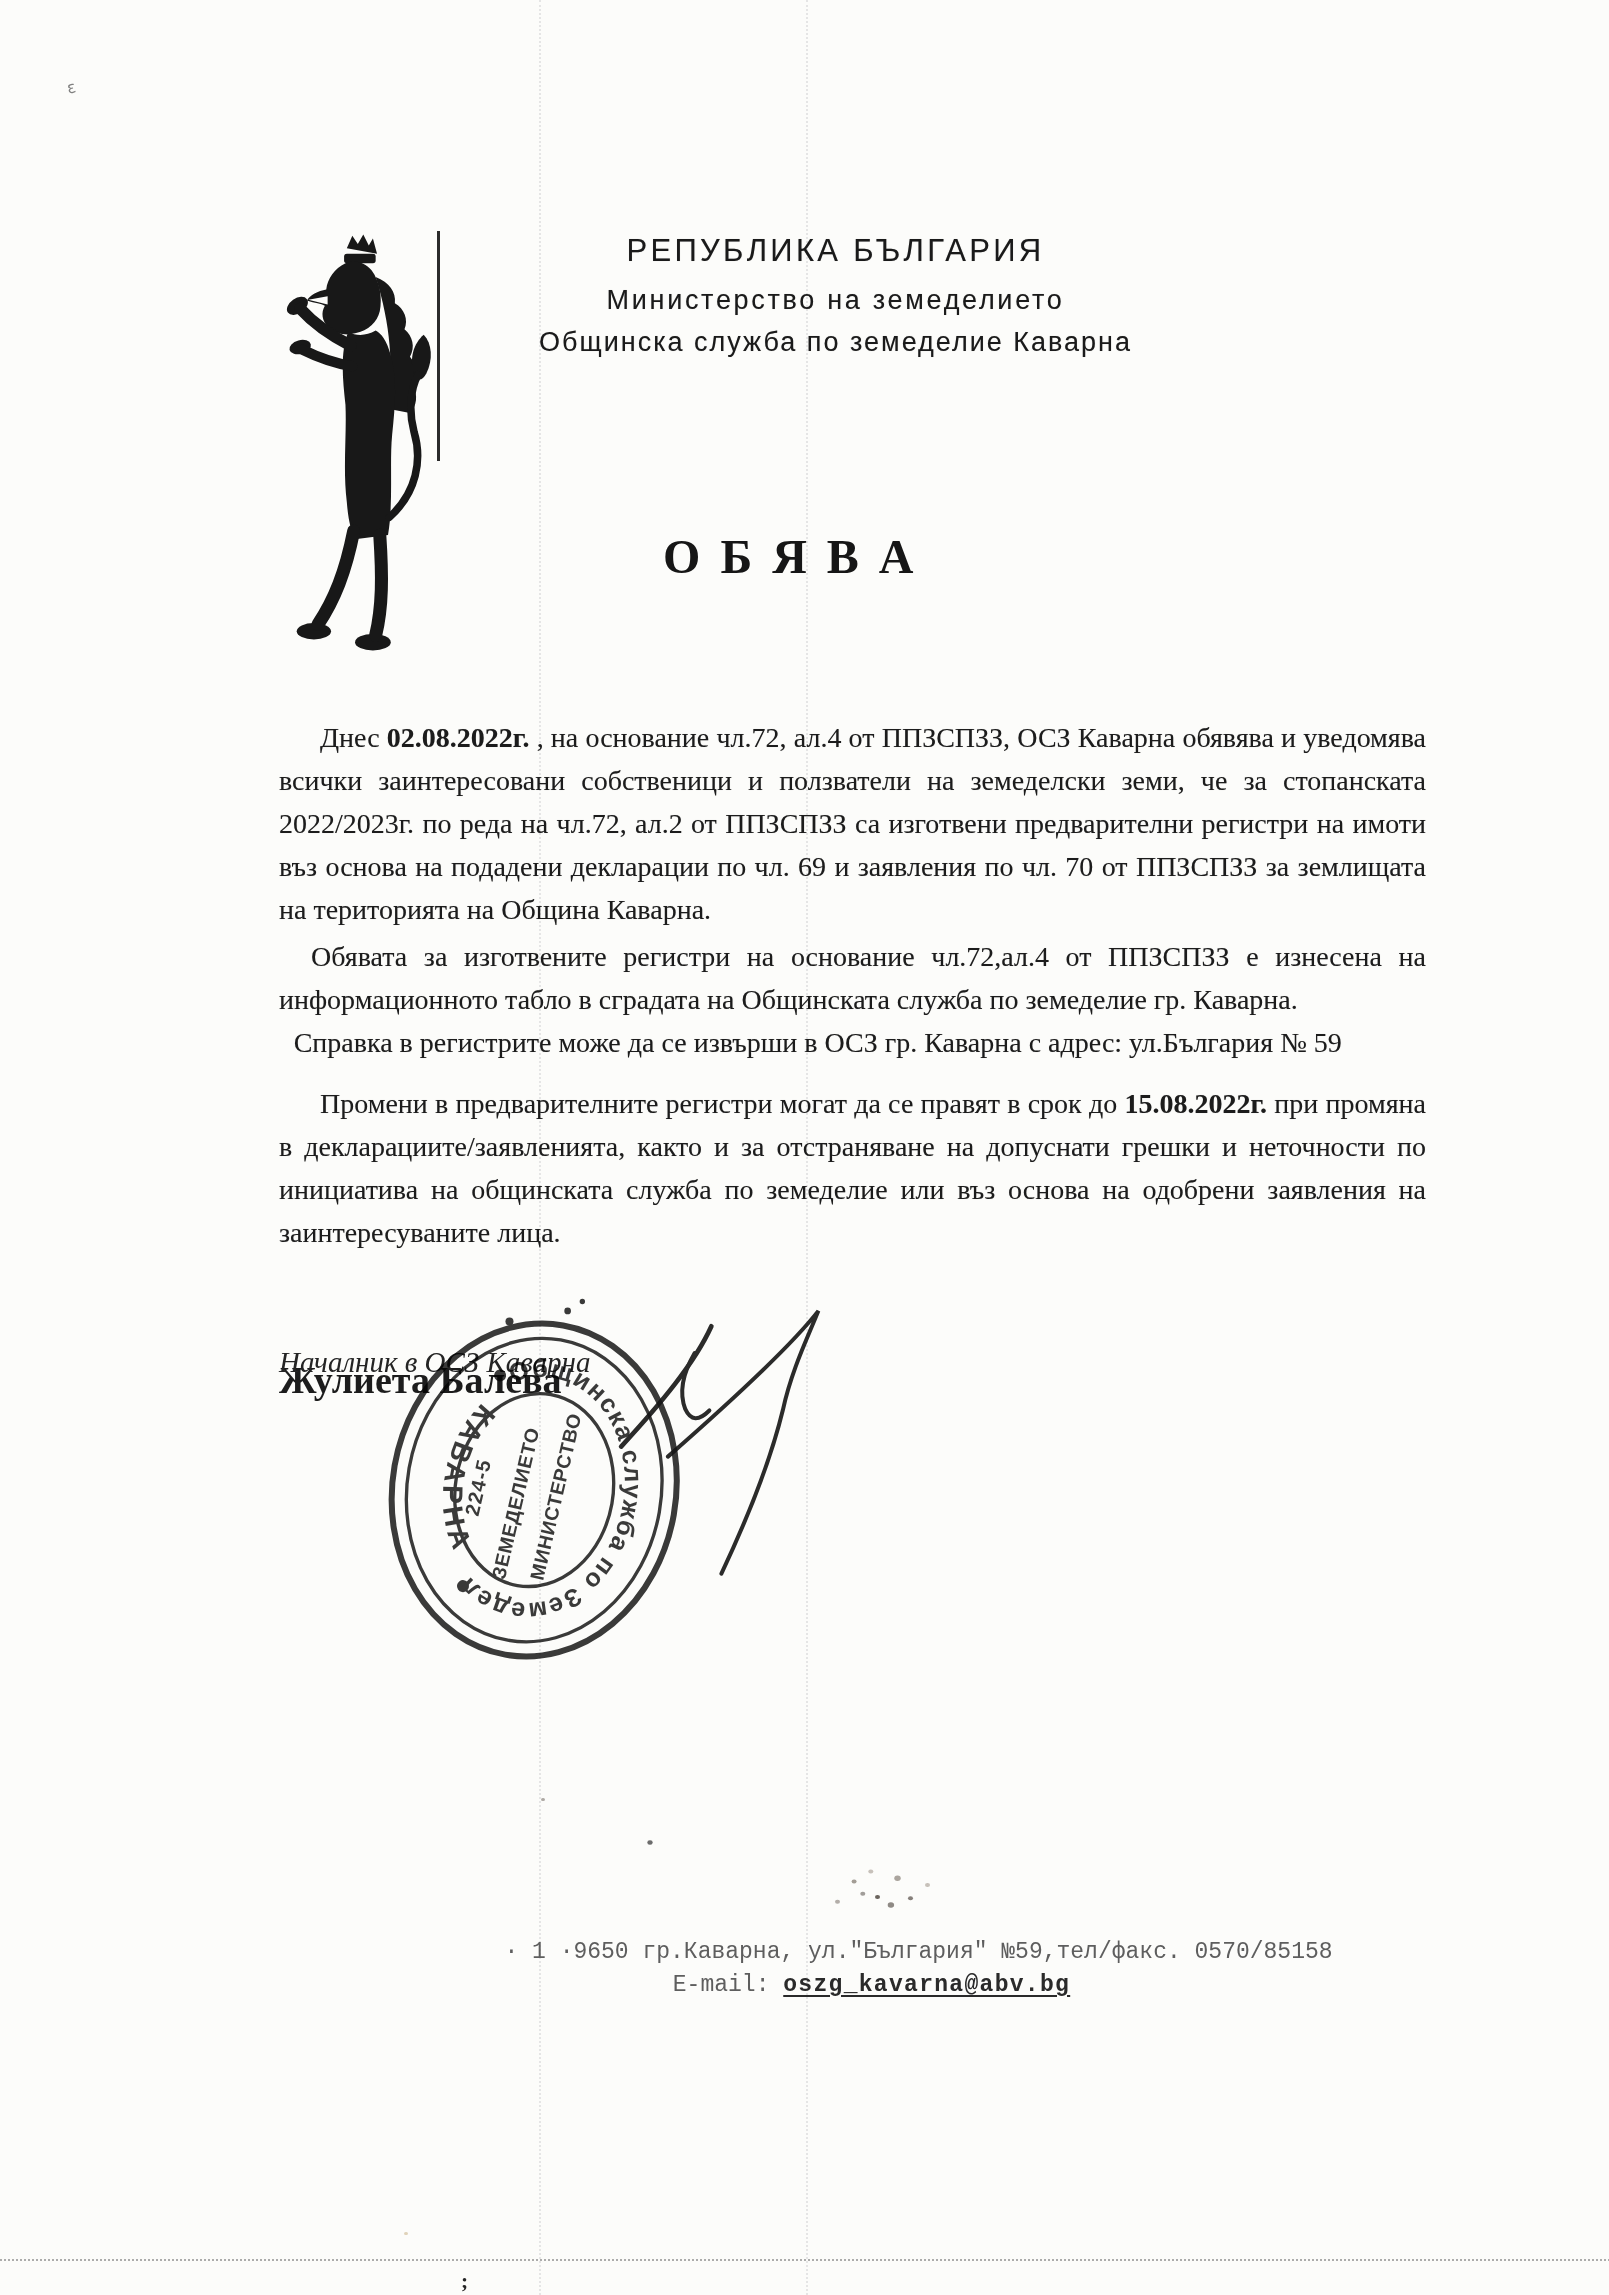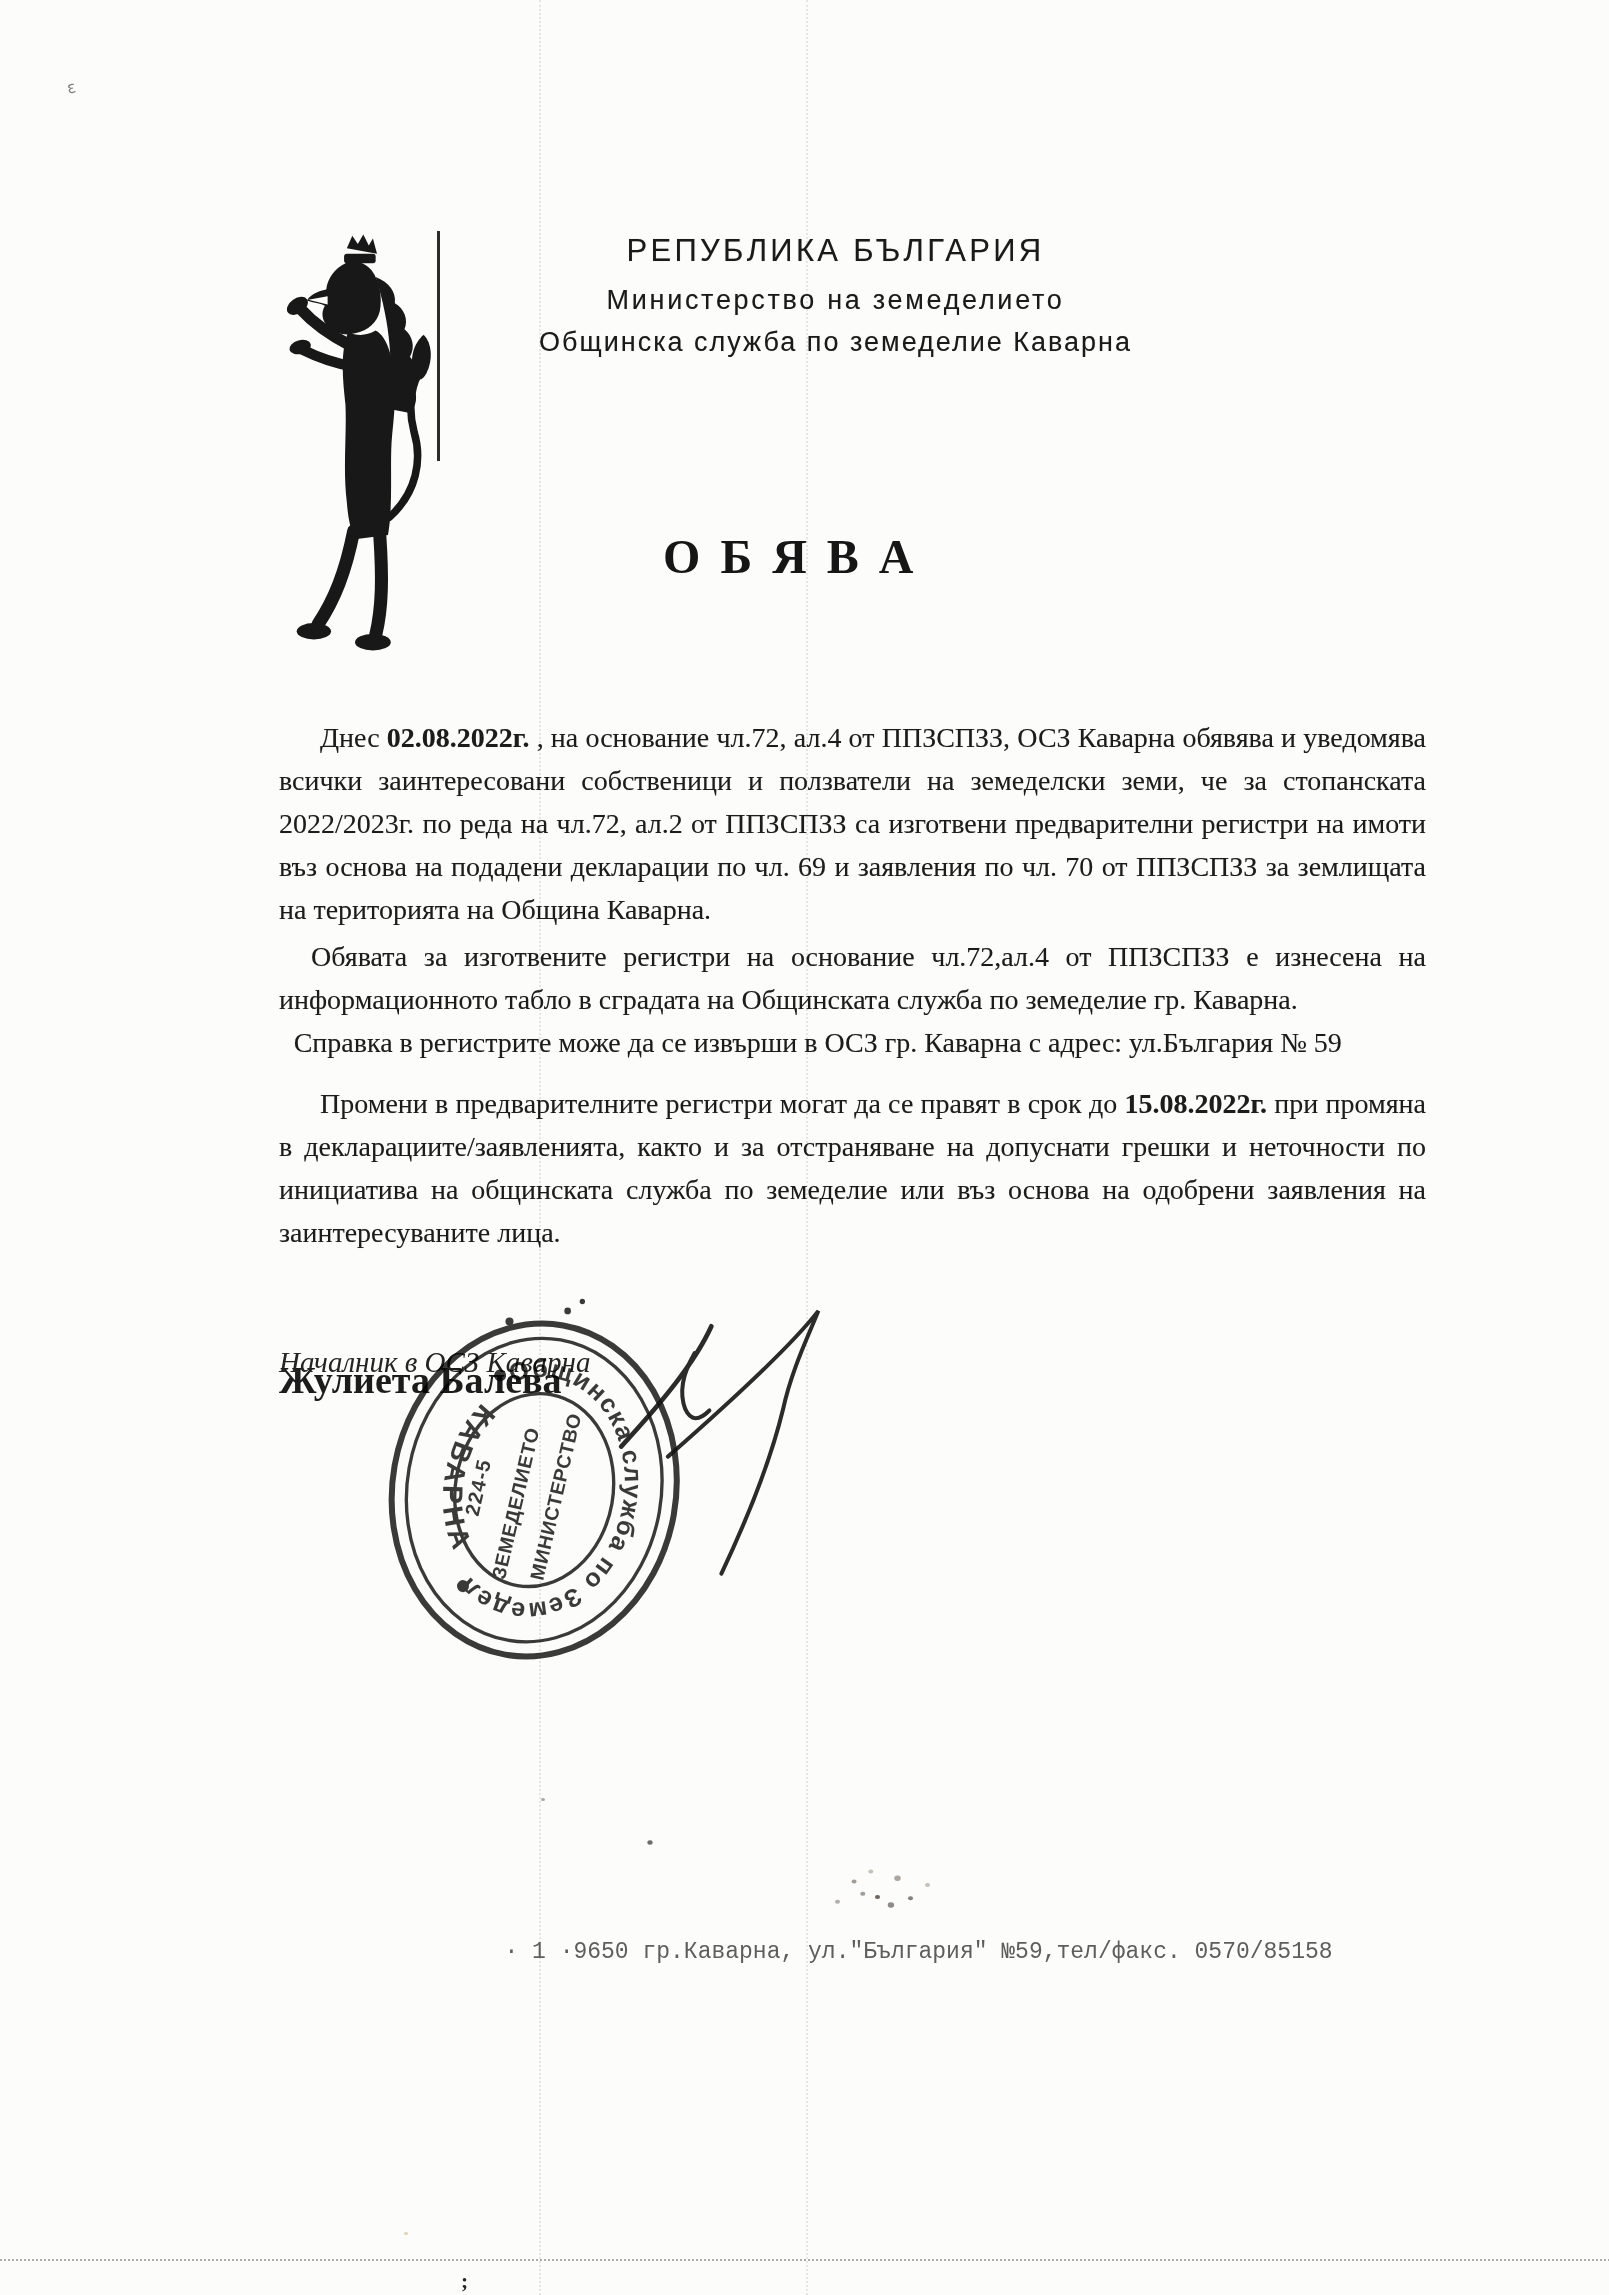--- a/index.html
+++ b/index.html
@@ -139,16 +139,17 @@
     </g>
     <g fill="none" stroke="#141414" stroke-linecap="round" opacity="0.9">
       <path d="M 410 315 C 470 250 520 190 545 135" stroke-width="7"></path>
       <path d="M 480 330 C 560 260 660 170 705 112 C 690 150 665 200 652 260 C 635 330 600 420 560 505" stroke-width="6"></path>
       <path d="M 520 175 q -28 48 -14 84 q 12 26 36 2" stroke-width="6"></path>
     </g>
   </svg>
 
   <div class="abs footer-block">
     <div class="f-line1">· 1 ·9650 гр.Каварна, ул."България" №59,тел/факс. 0570/85158</div>
+    <div class="f-line2"><span>E-mail: </span><span class="f-email">oszg_kavarna@abv.bg</span></div>
   </div>
 
 </div>
 
 
 </body></html>

